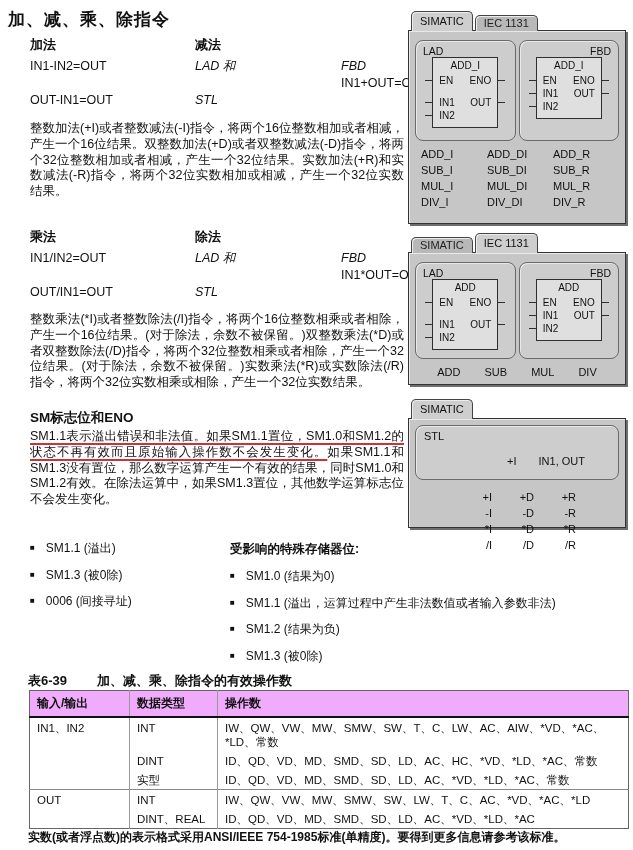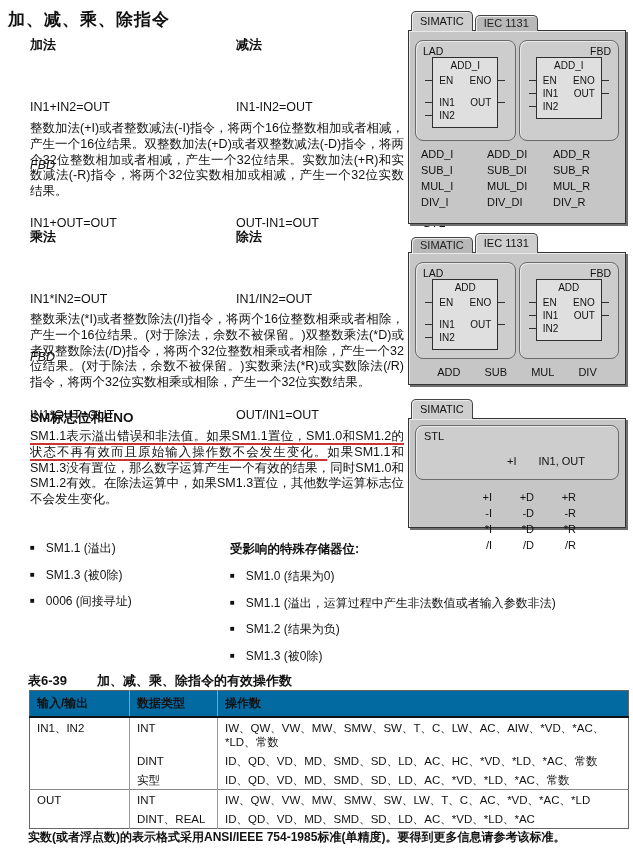--- a/index.html
+++ b/index.html
@@ -2,41 +2,41 @@
 <html><head>
 <meta charset="utf-8">
 <style>
   * { margin:0; padding:0; box-sizing:border-box; }
   html,body { width:633px; height:850px; background:#ffffff; font-family:"Liberation Sans", sans-serif; color:#111; }
   .page { position:relative; width:633px; height:850px; overflow:hidden; background:#fff; }
 
   
   .title { position:absolute; left:8px; top:8px; font-size:17px; font-weight:bold; letter-spacing:1px;text-align:center; }
   .fblock { position:absolute; left:30px; width:376px; }
-  .fgrid { display:grid; grid-template-columns:165px 146px 65px; font-size:12.5px; line-height:17px;gap:41px; }
+  .fgrid { display:grid; grid-template-columns:165px 146px 65px; font-size:12.5px; line-height:17px; }
   .fh { font-weight:bold; font-size:13px; padding-bottom:5px; }
   .note { font-style:italic; }
   .para { position:absolute; left:30px; width:374px; font-size:12.5px; line-height:15.8px; text-align:justify; }
   .smhead { position:absolute; left:30px; font-size:13.5px; font-weight:bold; }
   .redline { text-decoration:underline; text-decoration-color:#cc3333; text-decoration-thickness:1.5px; text-underline-offset:3px; }
 
   
   .lists { position:absolute; left:30px; top:541px; width:596px; font-size:12px; }
   .lcol { position:absolute; top:0; }
   .lcol.left { left:0; width:190px; }
   .lcol.right { left:200px; width:396px; }
   .ltitle { font-weight:bold; font-size:12.5px; margin-bottom:11px; }
   .litem { display:flex; gap:11px; margin-bottom:12.5px; line-height:14px; }
   .bullet { font-size:8px; line-height:14px; }
 
   
   .tbl-caption { position:absolute; left:28px; top:672px; font-size:13px; font-weight:bold; }
   .tbl-caption .cap-label { margin-right:30px; }
   table.optable { position:absolute; left:29px; top:690px; width:600px; border-collapse:collapse; border:1px solid #666; }
-  table.optable th { background:#0369a1; text-align:left; font-size:12px; font-weight:bold; padding:4px 7px; border-bottom:2px solid #111; }
+  table.optable th { background:#f0abfc; text-align:left; font-size:12px; font-weight:bold; padding:4px 7px; border-bottom:2px solid #111; }
   table.optable td { font-size:11.5px; padding:2.5px 7px 2.5px 7px; vertical-align:top; line-height:14px; }
   table.optable .c2, table.optable .h2 { border-left:1px solid #999; width:88px; }
   table.optable .c3, table.optable .h3 { border-left:1px solid #999; }
   table.optable .c1, table.optable .h1 { width:100px; }
   table.optable tbody.grp2 { border-top:1px solid #888; }
   .footer { position:absolute; left:28px; top:829px; font-size:12px;font-weight:bold; }
 
   
   .panel { position:absolute; left:408px; width:218px; }
   .tabbar { position:relative; display:flex; align-items:flex-end; padding-left:3px; height:21px; z-index:2; }
@@ -73,40 +73,38 @@
 
 <div class="page">
 
   <div class="title">加、减、乘、除指令</div>
 
   <div class="fblock" style="top:36px">
     <div class="fgrid">
       <div class="fh">加法</div>
       <div class="fh">减法</div>
       <div></div>
-      <div>IN1+IN2=OUT</div>
       <div>IN1-IN2=OUT</div>
       <div class="note">LAD 和</div>
       <div class="note">FBD</div>
       <div></div>
       <div></div>
       <div>IN1+OUT=OUT</div>
       <div>OUT-IN1=OUT</div>
       <div class="note">STL</div>
     </div>
   </div>
 
   <div class="para" style="top:121px">整数加法(+I)或者整数减法(-I)指令，将两个16位整数相加或者相减，产生一个16位结果。双整数加法(+D)或者双整数减法(-D)指令，将两个32位整数相加或者相减，产生一个32位结果。实数加法(+R)和实数减法(-R)指令，将两个32位实数相加或相减，产生一个32位实数结果。</div>
 
   <div class="fblock" style="top:228px">
     <div class="fgrid">
       <div class="fh">乘法</div>
       <div class="fh">除法</div>
       <div></div>
-      <div>IN1*IN2=OUT</div>
       <div>IN1/IN2=OUT</div>
       <div class="note">LAD 和</div>
       <div class="note">FBD</div>
       <div></div>
       <div></div>
       <div>IN1*OUT=OUT</div>
       <div>OUT/IN1=OUT</div>
       <div class="note">STL</div>
     </div>
   </div>

